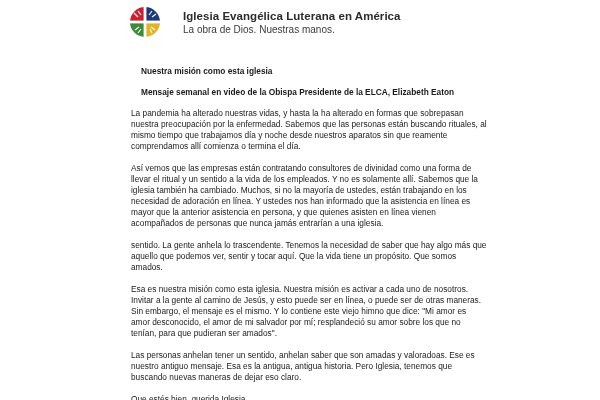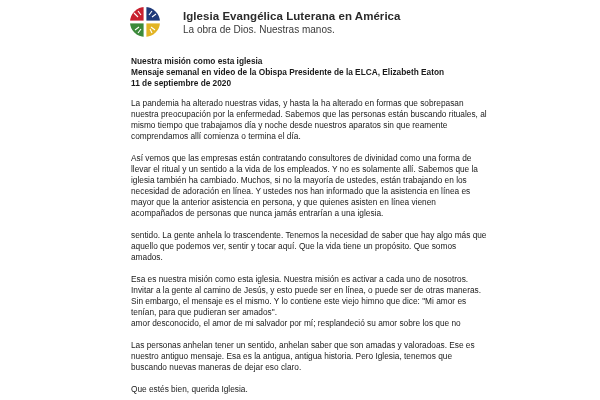--- a/index.html
+++ b/index.html
@@ -4,21 +4,21 @@
   <style>
     html, body { margin: 0; padding: 0; background: #ffffff; }
     body { width: 600px; height: 400px; overflow: hidden; position: relative;
       font-family: "Liberation Sans", "DejaVu Sans", sans-serif; color: #1a1a1a; }
     .header { position: absolute; left: 129px; top: 6px; display: flex; align-items: center; }
     .logo { width: 32px; height: 32px; margin-right: 6px; }
     .brand { display: flex; flex-direction: column; margin-left: 16px; }
     .brand-title { font-size: 11.5px; font-weight: bold; color: #2b2b2b; letter-spacing: 0.05px; line-height: 13px; }
     .brand-tag { font-size: 10px; color: #3a3a3a; line-height: 11px; margin-top: 1px; }
     .doc { position: absolute; left: 131px; top: 56px; width: 345px; font-size: 8.3px; line-height: 11px; }
-    .heading p { margin: 0; font-weight: bold; white-space: nowrap; }
+    .heading p { margin: 10px; font-weight: bold; white-space: nowrap; }
     .body { margin-top: 9px; }
     .para { margin: 0 0 11px 0; }
     .line { display: block; white-space: nowrap; }
   </style>
 </head>
 <body>
 
 <div class="header">
   <svg class="logo" viewBox="0 0 32 32">
     <circle cx="16" cy="16" r="15" fill="#ffffff"></circle>
@@ -33,21 +33,20 @@
   <div class="brand">
     <div class="brand-title">Iglesia Evangélica Luterana en América</div>
     <div class="brand-tag">La obra de Dios. Nuestras manos.</div>
   </div>
 </div>
 
 <div class="doc">
   <div class="heading">
     <p>Nuestra misión como esta iglesia</p>
     <p>Mensaje semanal en video de la Obispa Presidente de la ELCA, Elizabeth Eaton</p>
-    <p>11 de septiembre de 2020</p>
   </div>
   <div class="body" id="paras">
       <p class="para">
         <span class="line">La pandemia ha alterado nuestras vidas, y hasta la ha alterado en formas que sobrepasan</span>
         <span class="line">nuestra preocupación por la enfermedad. Sabemos que las personas están buscando rituales, al</span>
         <span class="line">mismo tiempo que trabajamos día y noche desde nuestros aparatos sin que reamente</span>
         <span class="line">comprendamos allí comienza o termina el día.</span>
       </p>
       <p class="para">
         <span class="line">Así vemos que las empresas están contratando consultores de divinidad como una forma de</span>
@@ -59,22 +58,22 @@
       </p>
       <p class="para">
         <span class="line">sentido. La gente anhela lo trascendente. Tenemos la necesidad de saber que hay algo más que</span>
         <span class="line">aquello que podemos ver, sentir y tocar aquí. Que la vida tiene un propósito. Que somos</span>
         <span class="line">amados.</span>
       </p>
       <p class="para">
         <span class="line">Esa es nuestra misión como esta iglesia. Nuestra misión es activar a cada uno de nosotros.</span>
         <span class="line">Invitar a la gente al camino de Jesús, y esto puede ser en línea, o puede ser de otras maneras.</span>
         <span class="line">Sin embargo, el mensaje es el mismo. Y lo contiene este viejo himno que dice: "Mi amor es</span>
+        <span class="line">amor desconocido, el amor de mi salvador por mí; resplandeció su amor sobre los que no</span>
         <span class="line">tenían, para que pudieran ser amados".</span>
-        <span class="line">amor desconocido, el amor de mi salvador por mí; resplandeció su amor sobre los que no</span>
       </p>
       <p class="para">
         <span class="line">Las personas anhelan tener un sentido, anhelan saber que son amadas y valoradoas. Ese es</span>
         <span class="line">nuestro antiguo mensaje. Esa es la antigua, antigua historia. Pero Iglesia, tenemos que</span>
         <span class="line">buscando nuevas maneras de dejar eso claro.</span>
       </p>
       <p class="para">
         <span class="line">Que estés bien, querida Iglesia.</span>
       </p>
     </div>

